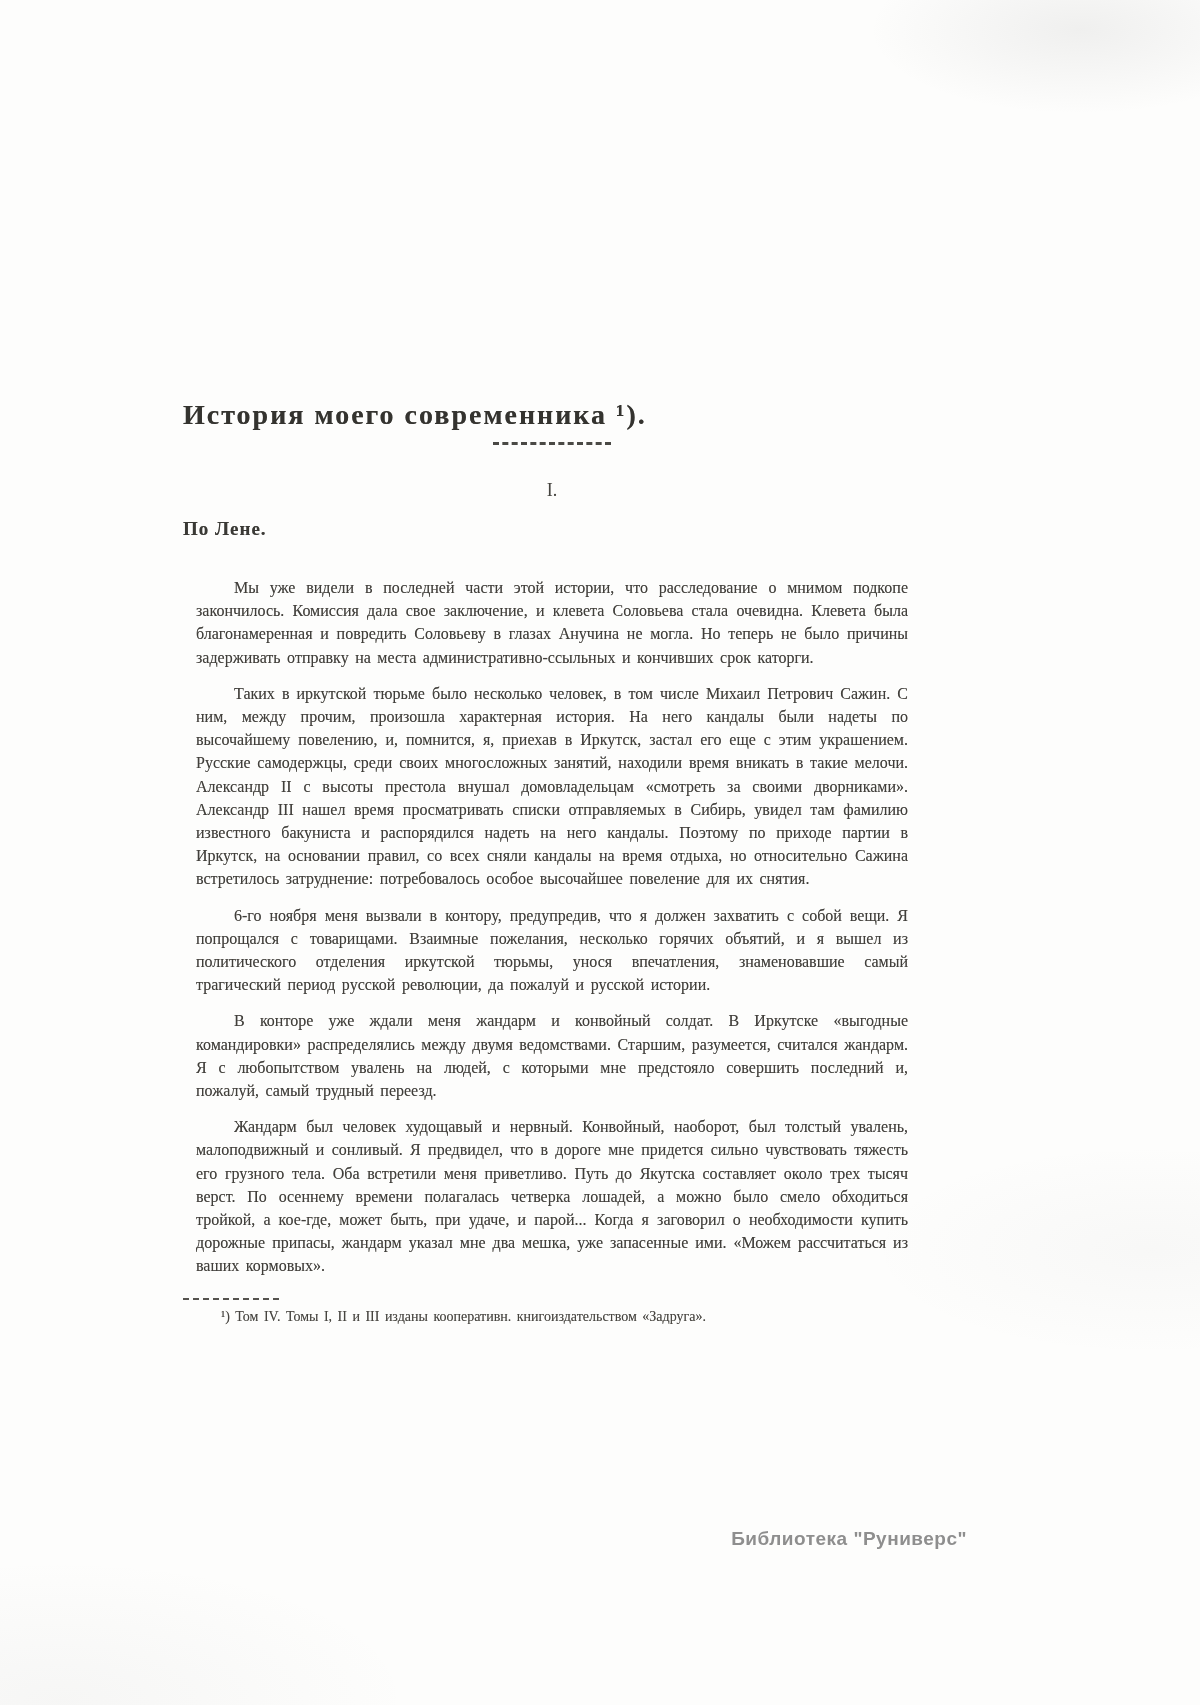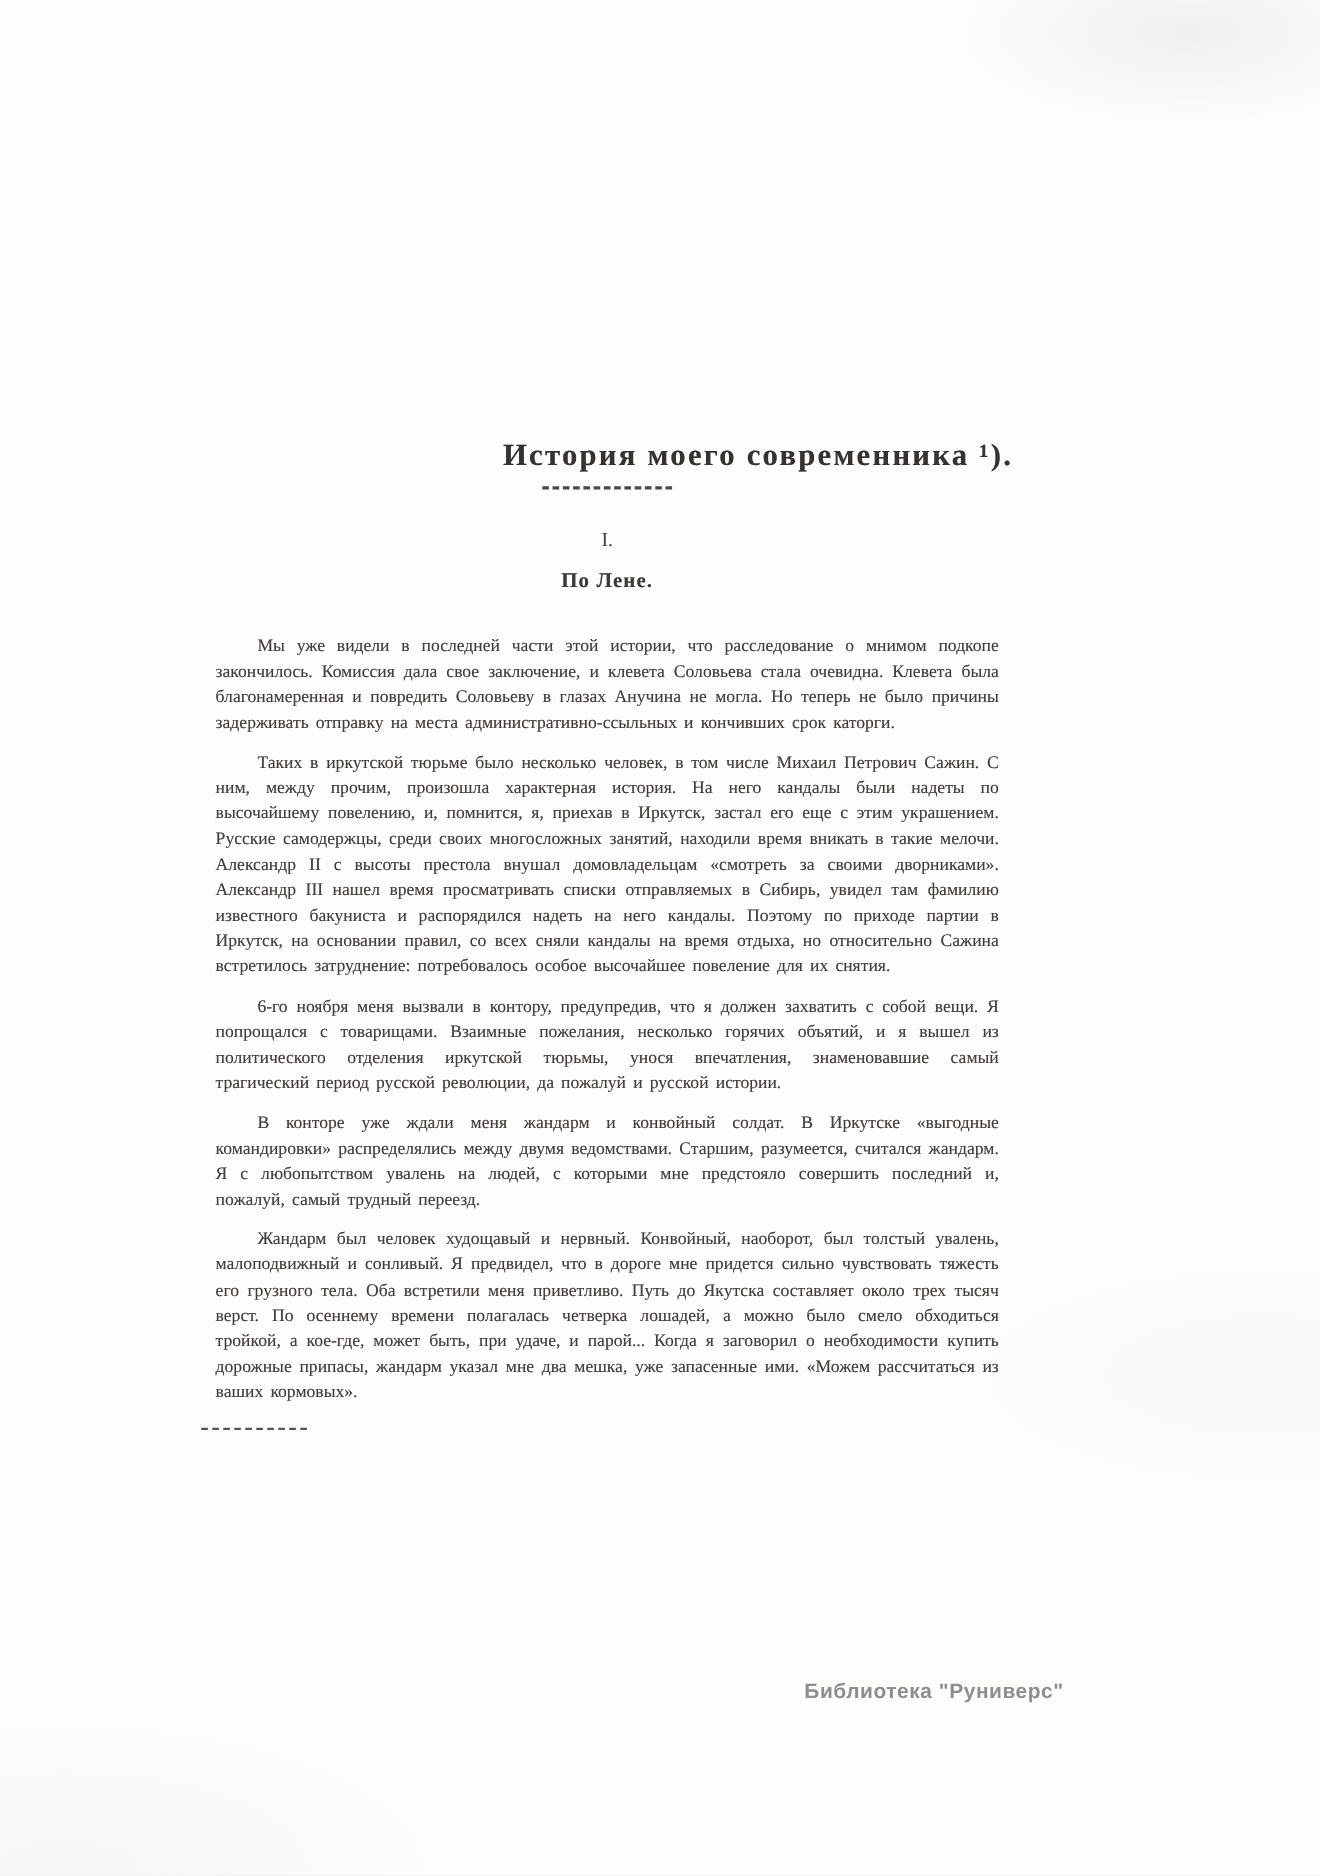--- a/index.html
+++ b/index.html
@@ -25,21 +25,21 @@
     position: absolute;
     left: 183px;
     top: 398px;
     width: 738px;
   }
   .doc-title {
     font-size: 28px;
     line-height: 34px;
     font-weight: 700;
     letter-spacing: 2px;
-    text-align: right;
+    text-align: left;
     color: #34332f;
     margin: 0 0 10px 0;
     text-shadow: 0 0 0.6px rgba(50,50,45,0.55);
   }
   .title-rule {
     width: 118px;
     margin: 0 auto 34px auto;
     border: 0;
     border-top: 3px dashed #4a4945;
     height: 0;
@@ -59,21 +59,20 @@
     line-height: 22px;
     text-align: center;
     color: #45443f;
     margin: 0 0 7px 0;
   }
   .chapter-title {
     font-size: 19px;
     line-height: 23px;
     font-weight: 700;
     letter-spacing: 1px;
-    text-align: center;
     color: #3a3935;
     margin: 16px 0 36px 0;
     text-shadow: 0 0 0.5px rgba(50,50,45,0.5);
   }
   .body-paragraph {
     font-size: 16px;
     line-height: 23.2px;
     text-align: justify;
     text-indent: 38px;
     margin: 13px;
@@ -132,19 +131,20 @@
     <p class="body-paragraph">Таких в иркутской тюрьме было несколько человек, в том числе Михаил Петрович Сажин. С ним, между прочим, произошла характерная история. На него кандалы были надеты по высочайшему повелению, и, помнится, я, приехав в Иркутск, застал его еще с этим украшением. Русские самодержцы, среди своих много­сложных занятий, находили время вникать в такие мелочи. Александр II с высоты престола внушал домовладельцам «смотреть за своими дворниками». Александр III нашел время просматривать списки отправляемых в Сибирь, увидел там фамилию известного бакуниста и распорядился надеть на него кандалы. Поэтому по приходе партии в Иркутск, на основании правил, со всех сняли кандалы на время отдыха, но относительно Сажина встретилось затруднение: потребовалось особое высочайшее повеление для их снятия.</p>
 
     <p class="body-paragraph">6-го ноября меня вызвали в контору, предупредив, что я должен захватить с собой вещи. Я попрощался с товарищами. Взаимные пожелания, несколько горячих объятий, и я вышел из политического отделения иркутской тюрьмы, унося впечат­ления, знаменовавшие самый трагический период русской революции, да пожалуй и русской истории.</p>
 
     <p class="body-paragraph">В конторе уже ждали меня жандарм и конвойный солдат. В Иркутске «выгодные командировки» распределялись между двумя ведомствами. Старшим, разумеется, счи­тался жандарм. Я с любопытством увалень на людей, с которыми мне предстояло совершить последний и, пожалуй, самый трудный переезд.</p>
 
     <p class="body-paragraph">Жандарм был человек худощавый и нервный. Конвойный, наоборот, был тол­стый увалень, малоподвижный и сонливый. Я предвидел, что в дороге мне придется сильно чувствовать тяжесть его грузного тела. Оба встретили меня приветливо. Путь до Якутска составляет около трех тысяч верст. По осеннему времени пола­галась четверка лошадей, а можно было смело обходиться тройкой, а кое-где, может быть, при удаче, и парой... Когда я заговорил о необходимости купить дорожные припасы, жандарм указал мне два мешка, уже запасенные ими. «Можем рассчи­таться из ваших кормовых».</p>
 
     <div class="footnote-block">
       <hr class="footnote-rule">
+      <p class="footnote-text">¹) Том IV. Томы I, II и III изданы кооперативн. книгоиздательством «Задруга».</p>
     </div>
 
   </div>
 
   <div class="watermark">Библиотека "Руниверс"</div>
 
 </div>
 
 </body></html>

